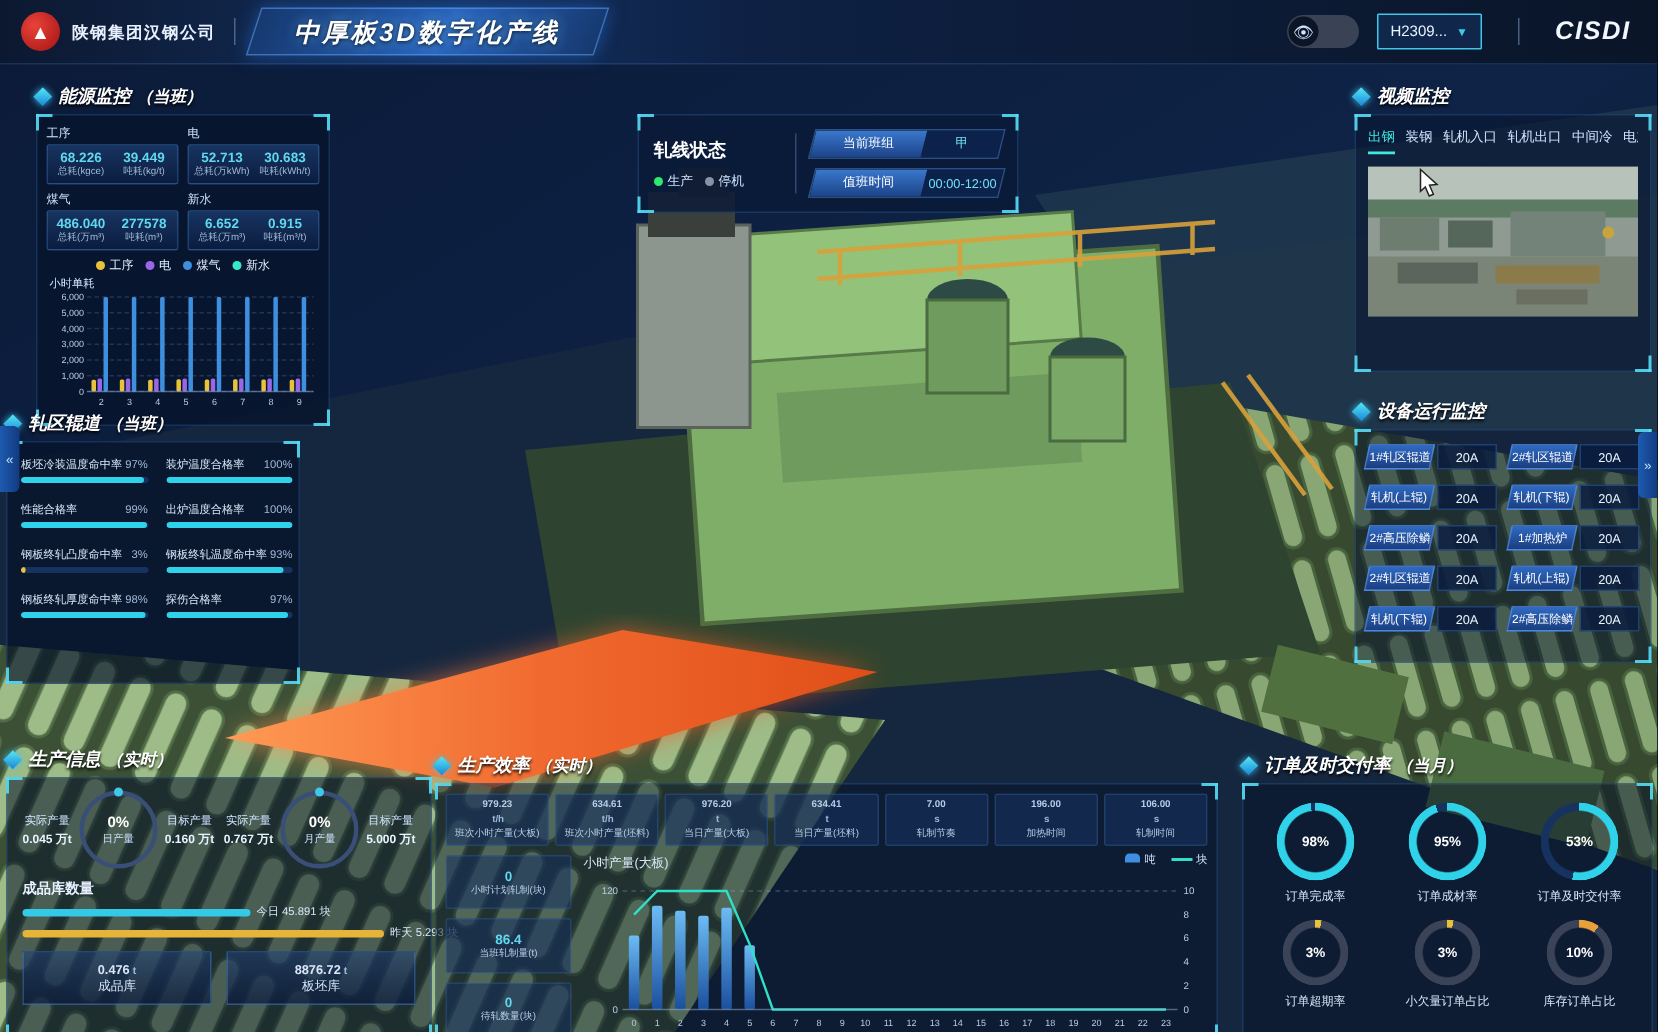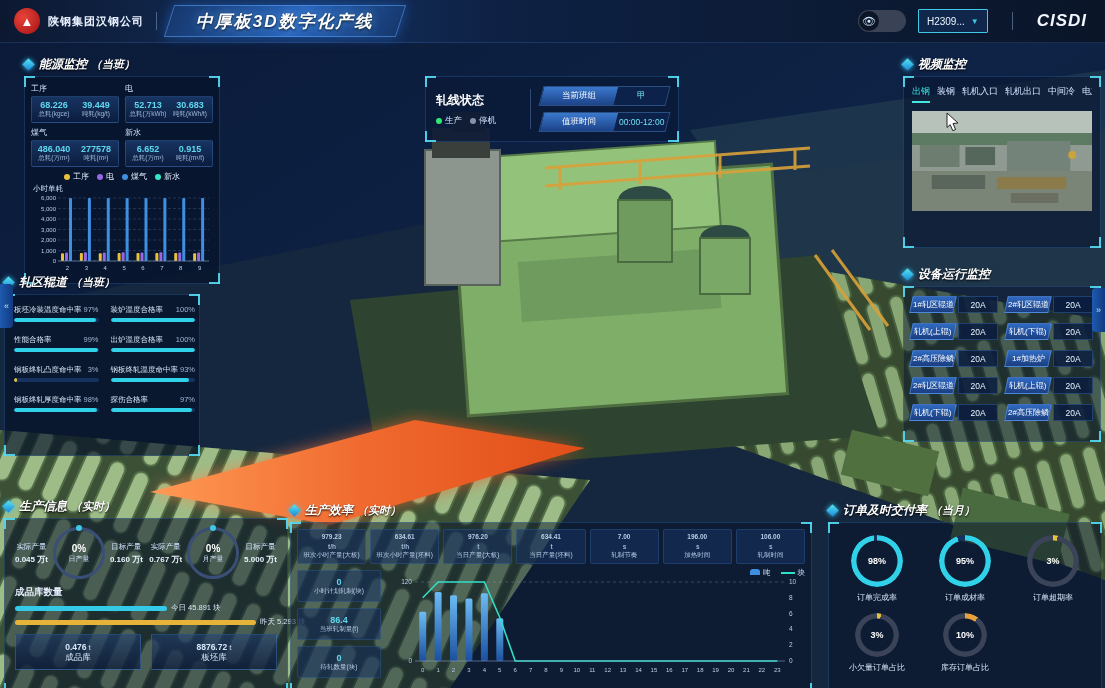--- a/index.html
+++ b/index.html
@@ -712,20 +712,21 @@
             <div class="sidecard">
     <b>86.4</b>
     <span>当班轧制量(t)</span>
   </div>
             <div class="sidecard">
     <b>0</b>
     <span>待轧数量(块)</span>
   </div>
           </div>
         <div class="chartarea">
+          <div class="ctitle">小时产量(大板)</div>
           <div class="cleg">
             <span><i class="bmark"></i><span>吨</span></span>
             <span><i class="lmark"></i><span>块</span></span>
           </div>
           <div id="hourChart"><svg width="418" height="104">
                 <defs>
                   <linearGradient id="bG" x1="0" y1="0" x2="0" y2="1">
     <stop offset="0" stop-color="#6cbcf5"></stop>
                     <stop offset="1" stop-color="#1b4f9e"></stop>
                   </linearGradient>
@@ -794,20 +795,27 @@
   </div>
           <div class="ocell">
     <div class="rwrap">
       <div class="ring" style="background: conic-gradient(rgb(47, 210, 232) 95%, rgb(22, 51, 95) 0deg);"></div>
       <span class="rv">95%</span>
     </div>
     <span class="olabel">订单成材率</span>
   </div>
           <div class="ocell">
     <div class="rwrap">
+      <div class="ring" style="background: conic-gradient(rgb(47, 210, 232) 53%, rgb(22, 51, 95) 0deg);"></div>
+      <span class="rv">53%</span>
+    </div>
+    <span class="olabel">订单及时交付率</span>
+  </div>
+          <div class="ocell">
+    <div class="rwrap">
       <div class="ring" style="background: conic-gradient(rgb(232, 194, 58) 3%, rgb(58, 67, 88) 0deg);"></div>
       <span class="rv">3%</span>
     </div>
     <span class="olabel">订单超期率</span>
   </div>
           <div class="ocell">
     <div class="rwrap">
       <div class="ring" style="background: conic-gradient(rgb(232, 194, 58) 3%, rgb(58, 67, 88) 0deg);"></div>
       <span class="rv">3%</span>
     </div>

